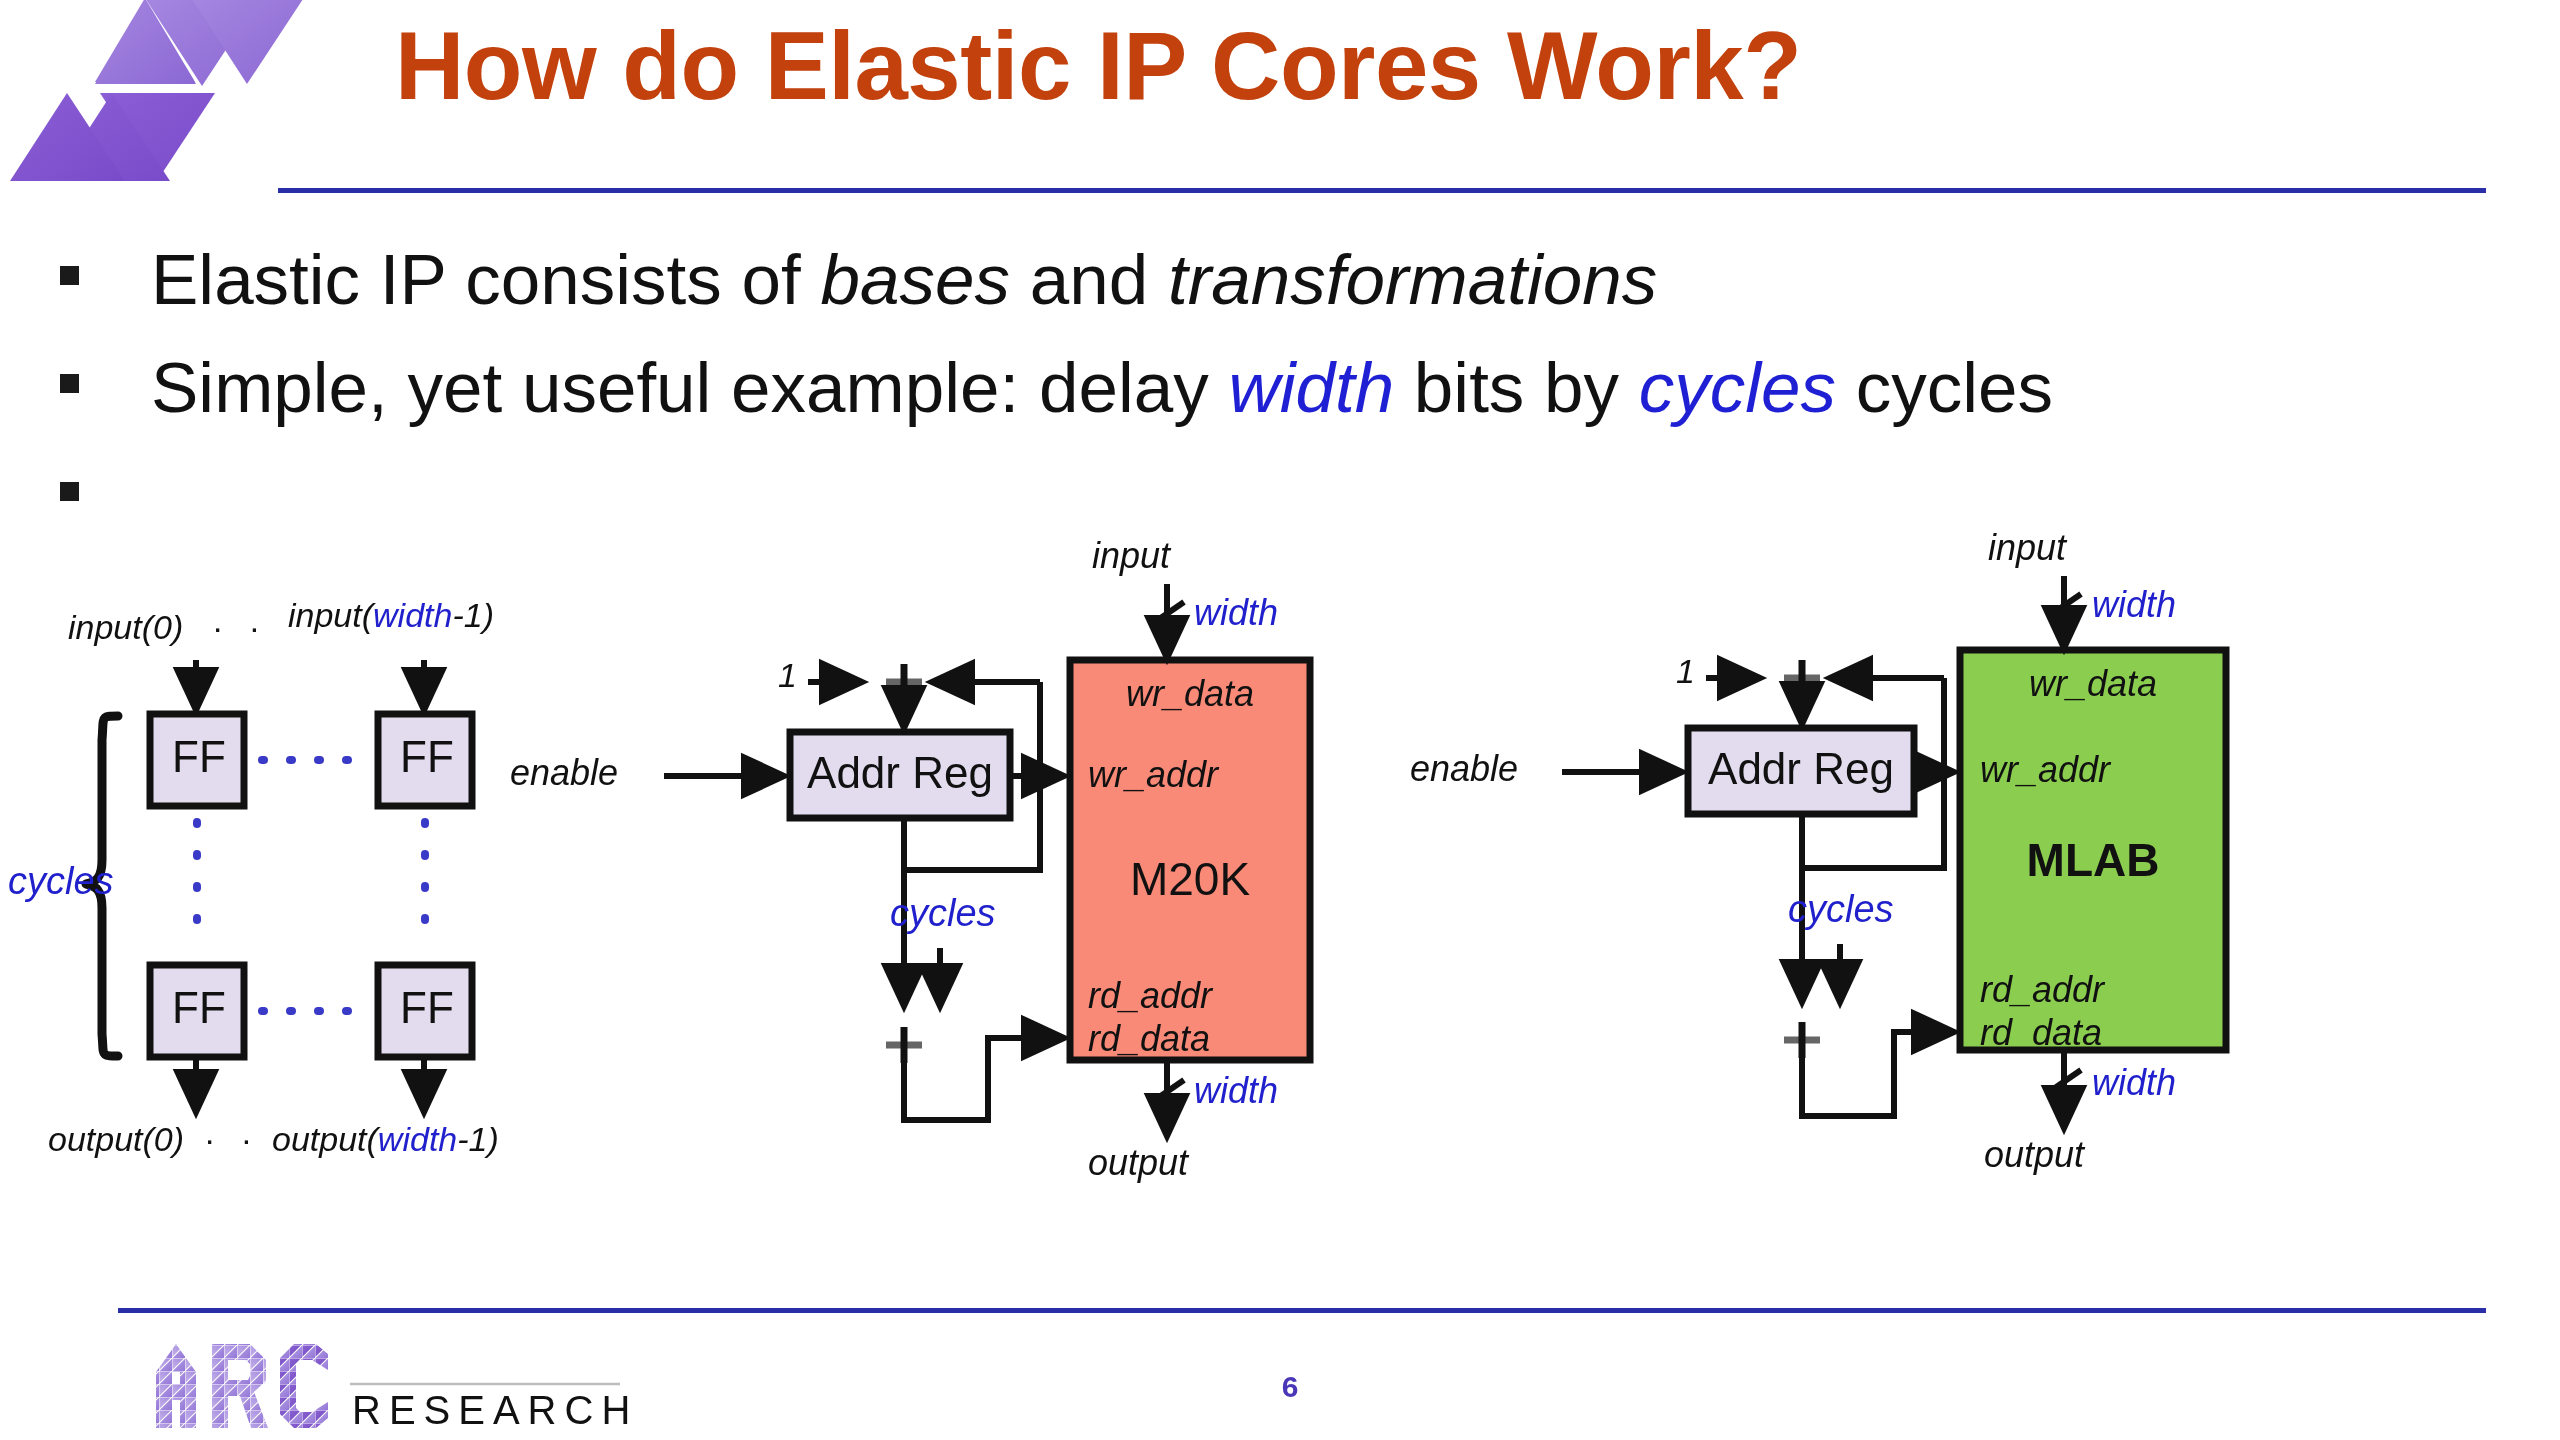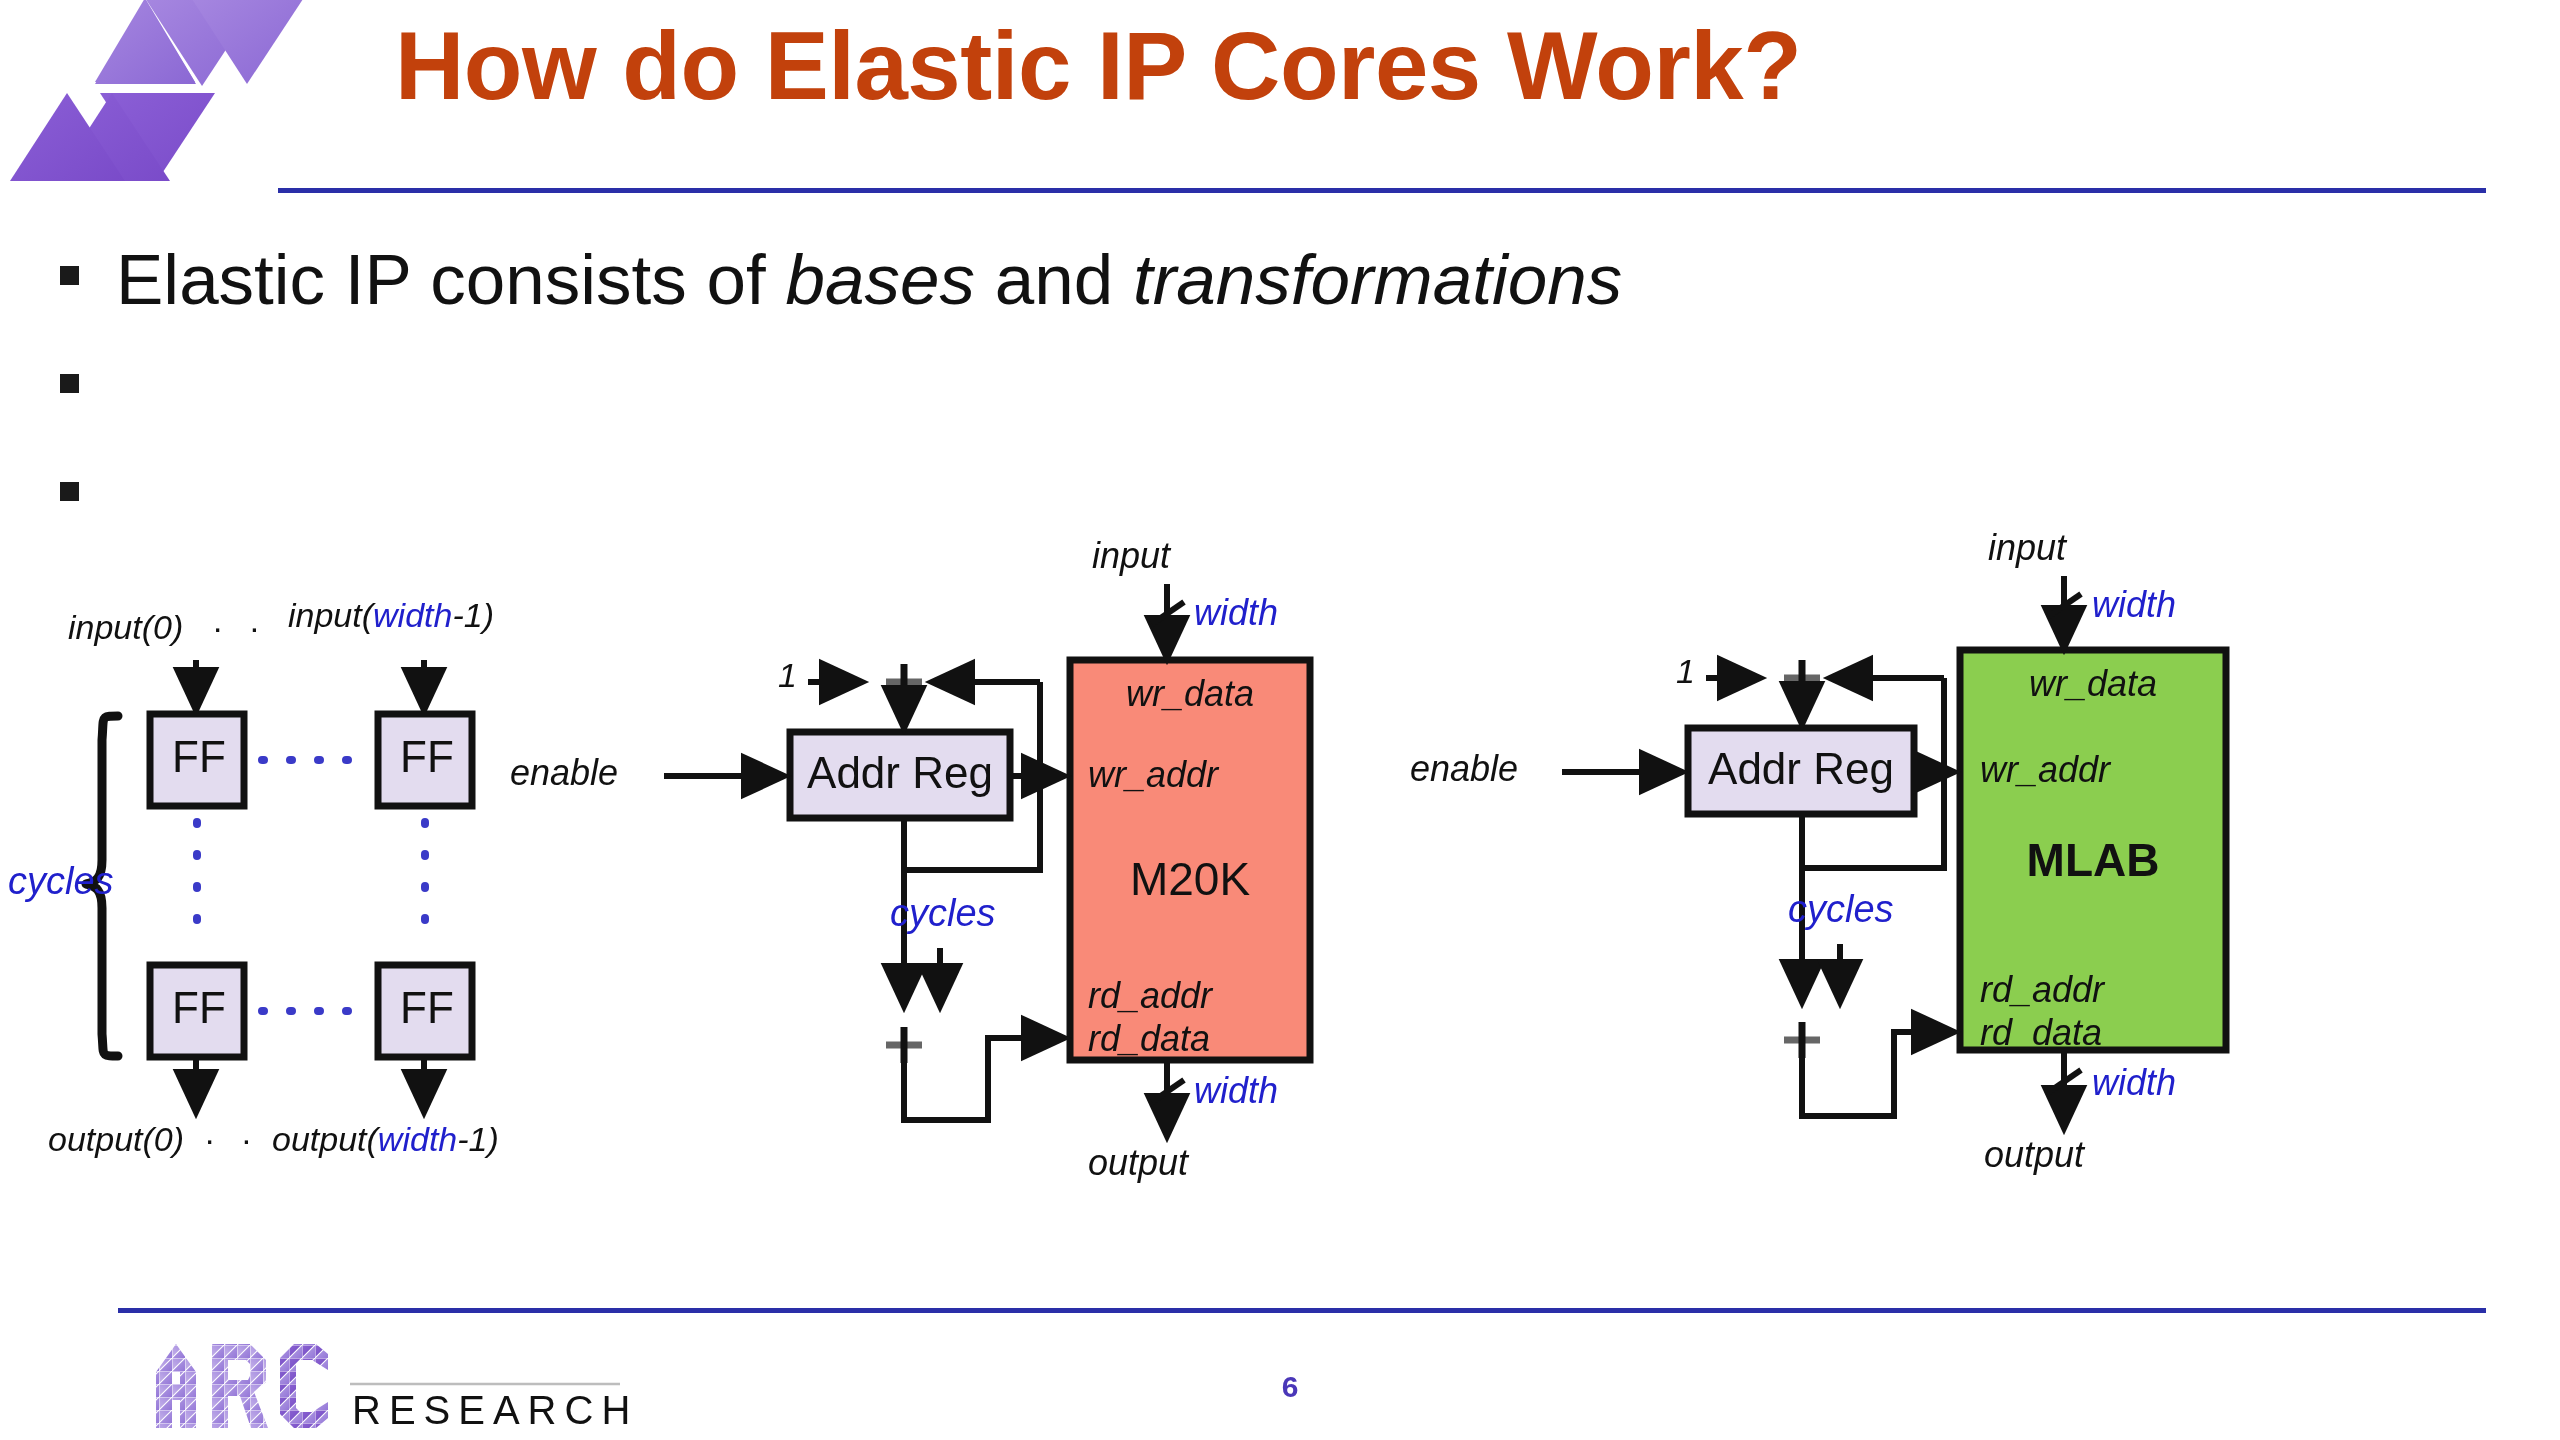--- a/index.html
+++ b/index.html
@@ -61,20 +61,21 @@
   .bullet-marker i {
     display: block;
     width: 19px; height: 19px;
     background: #1a1a1a;
   }
   .bullet-text {
     font-size: 71px;
     color: #111111;
     white-space: nowrap;
     line-height: 1.34;
+    margin-left: 35px;
   }
   .em-blue { color: #1F1FD4; font-style: italic; }
   .em-black { font-style: italic; }
 
   
   #diagrams {
     position: absolute;
     left: 0; top: 540px;
     width: 2560px; height: 760px;
   }
@@ -155,20 +156,21 @@
     <span class="bullet-marker">
         <i></i>
       </span>
     <span class="bullet-text"><span>Elastic IP consists of </span><span class="em-black">bases</span><span> and </span><span class="em-black">transformations</span></span>
   </div>
 
   <div class="bullet-row">
     <span class="bullet-marker">
         <i></i>
       </span>
+    <span class="bullet-text"><span>Simple, yet useful example: delay </span><span class="em-blue">width</span><span> bits by </span><span class="em-blue">cycles</span><span> cycles</span></span>
   </div>
 
   <div class="bullet-row">
     <span class="bullet-marker">
         <i></i>
       </span>
   </div>
 
 </div>
 

